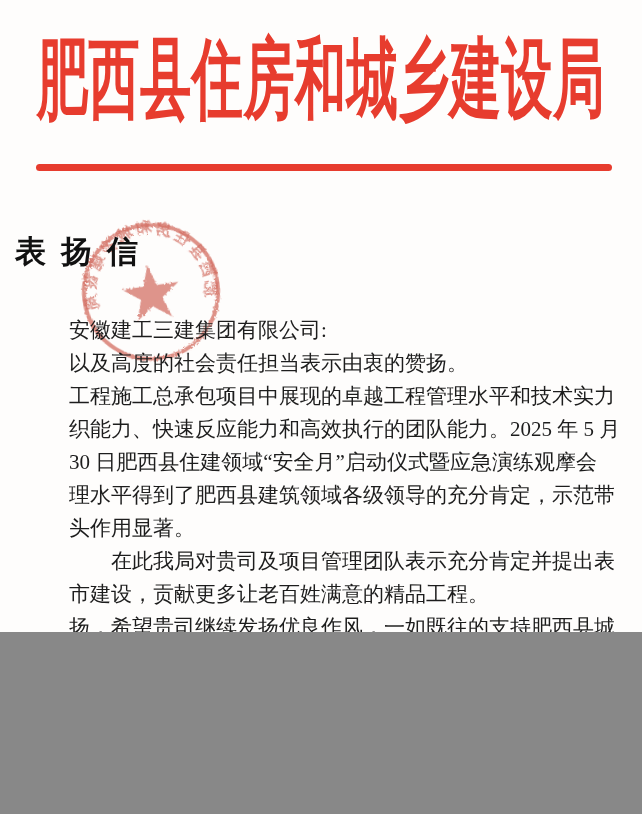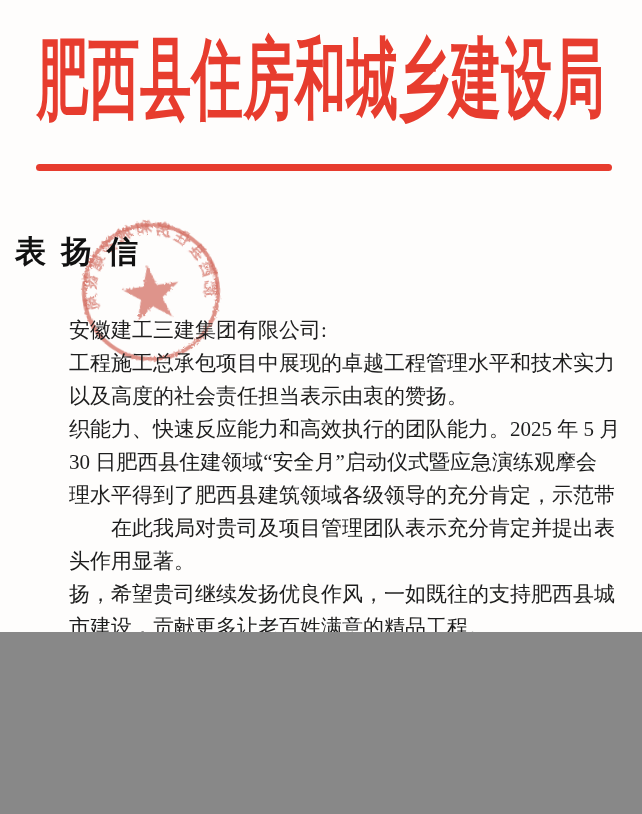--- a/index.html
+++ b/index.html
@@ -106,24 +106,24 @@
           <textPath href="#sealArc" startOffset="50%" text-anchor="middle">肥西县住房和城乡建设局</textPath>
         </text>
       </g>
     </g>
   </svg>
 
   <div class="letter-title">表扬信</div>
 
   <div class="letter-body">
     <div class="line end">安徽建工三建集团有限公司:</div>
+    <div class="line end">以及高度的社会责任担当表示由衷的赞扬。</div>
     <div class="line">工程施工总承包项目中展现的卓越工程管理水平和技术实力</div>
-    <div class="line end">以及高度的社会责任担当表示由衷的赞扬。</div>
     <div class="line">织能力、快速反应能力和高效执行的团队能力。2025 年 5 月</div>
     <div class="line">30 日肥西县住建领域“安全月”启动仪式暨应急演练观摩会</div>
     <div class="line">理水平得到了肥西县建筑领域各级领导的充分肯定，示范带</div>
+    <div class="line end">头作用显著。</div>
     <div class="line indent">在此我局对贵司及项目管理团队表示充分肯定并提出表</div>
-    <div class="line end">头作用显著。</div>
+    <div class="line end">市建设，贡献更多让老百姓满意的精品工程。</div>
     <div class="line">扬，希望贵司继续发扬优良作风，一如既往的支持肥西县城</div>
-    <div class="line end">市建设，贡献更多让老百姓满意的精品工程。</div>
   </div>
 
 </div>
 
 </body></html>

